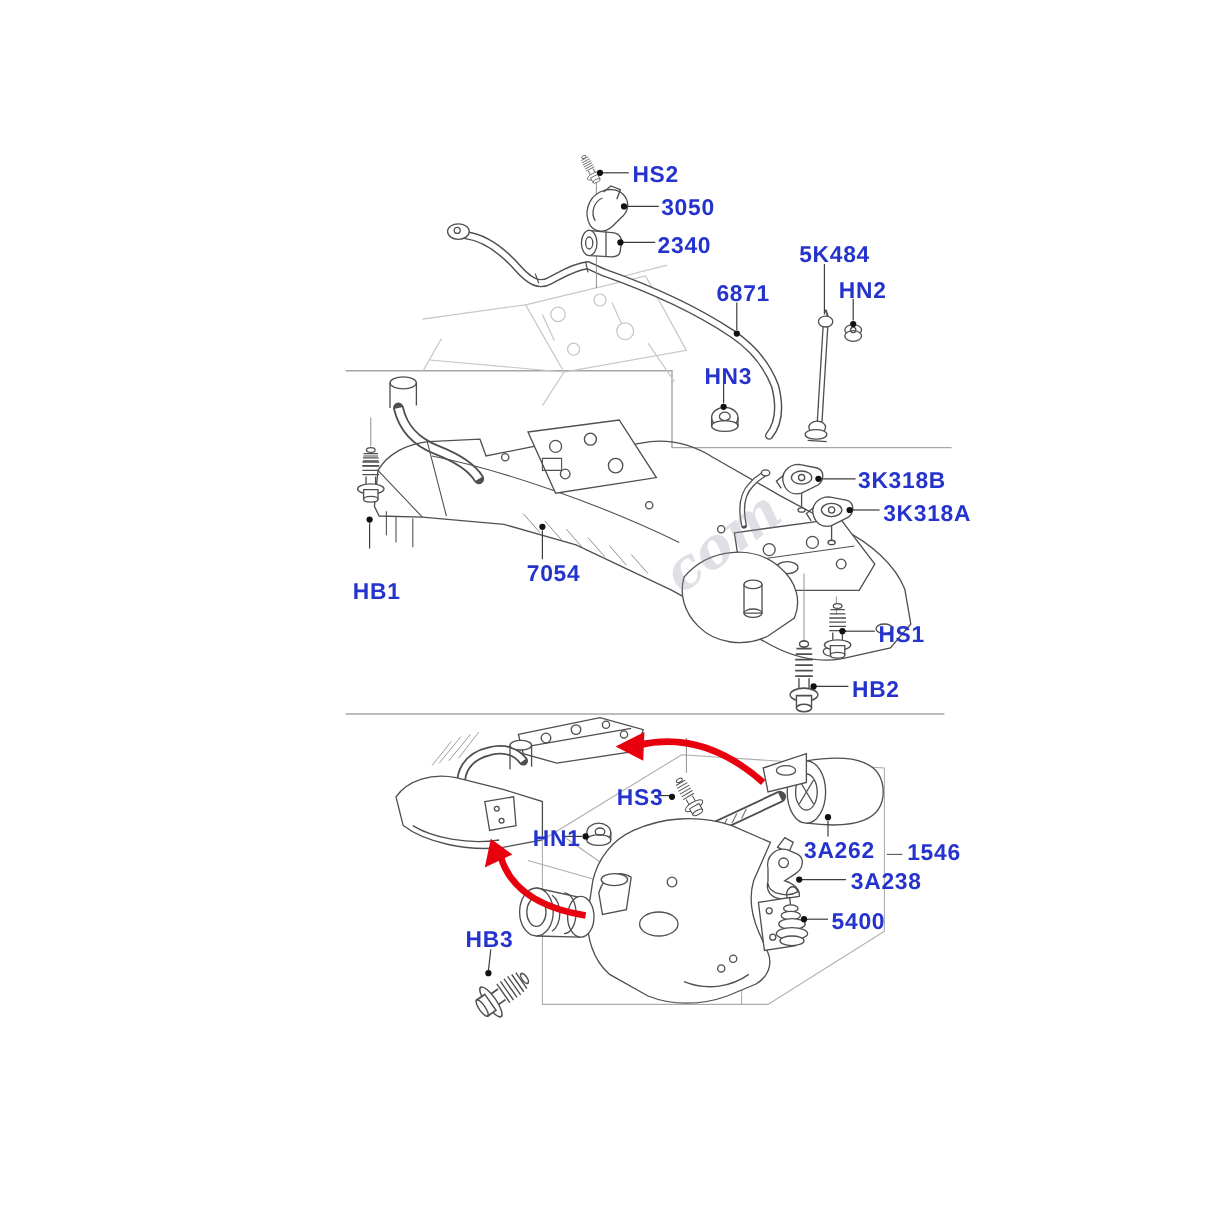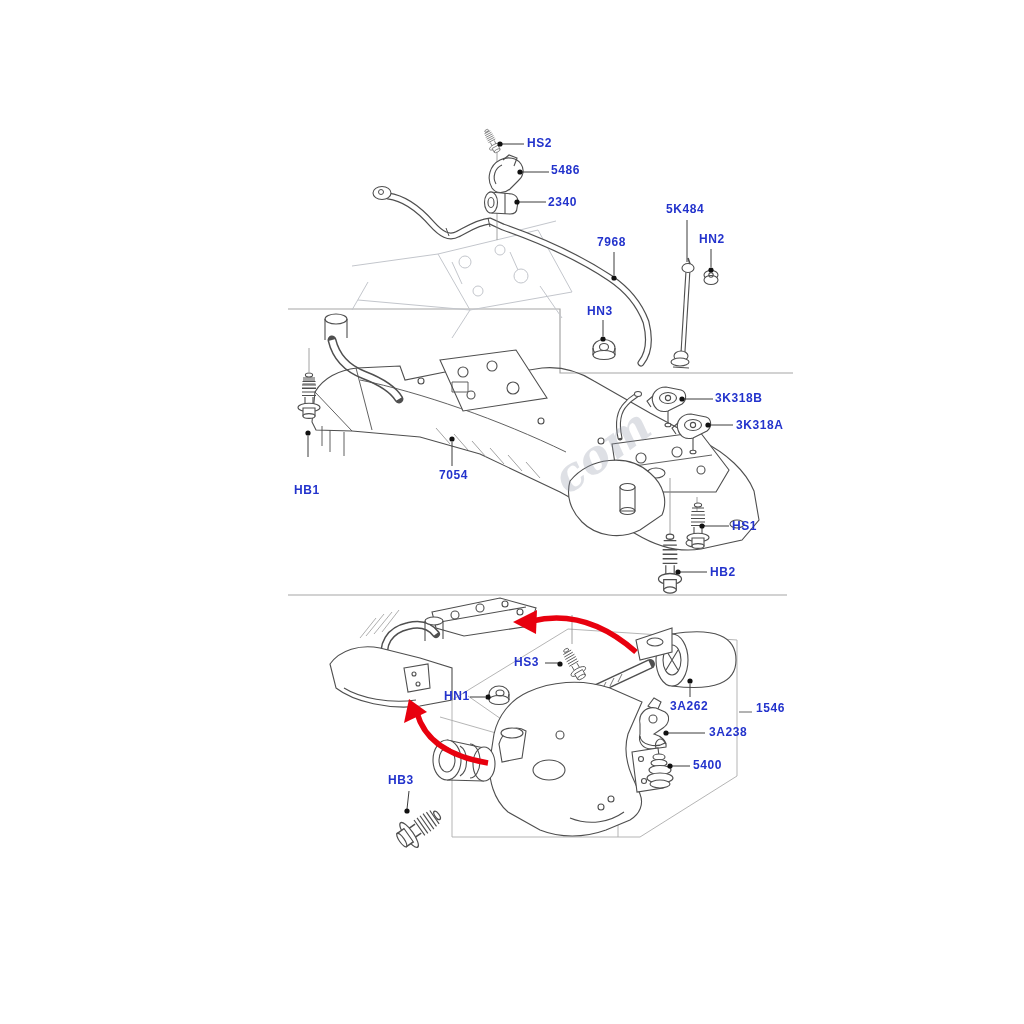--- a/index.html
+++ b/index.html
@@ -1,19 +1,19 @@
 <!DOCTYPE html>
 <html><head>
 <meta charset="utf-8">
 <style>
   html,body{margin:0;padding:0;background:#ffffff;}
   #stage{position:relative;width:1024px;height:1024px;background:#ffffff;overflow:hidden;
          font-family:"Liberation Sans",sans-serif;}
   #art{position:absolute;left:0;top:0;}
-  .lbl{position:absolute;font-weight:bold;font-size:12px;letter-spacing:.6px;
+  .lbl{position:absolute;font-weight:bold;font-size:19px;letter-spacing:.6px;
        color:#2333cc;white-space:nowrap;user-select:none;}
   #watermark{position:absolute;left:548px;top:424px;font-family:"DejaVu Serif",serif;
        font-style:italic;font-weight:bold;font-size:46px;color:rgba(145,152,170,0.30);
        transform:rotate(-36deg);}
 </style>
 </head>
 <body>
 
 <div id="stage">
 
@@ -324,23 +324,23 @@
     <circle cx="690" cy="681" r="2.6"></circle>
         <circle cx="666" cy="733" r="2.6"></circle>
     <circle cx="670" cy="766" r="2.6"></circle>
         <circle cx="407" cy="811" r="2.6"></circle>
   </g>
 </svg>
 
 <div id="watermark">com</div>
 
 <div class="lbl" style="left:527px;top:136px">HS2</div>
-<div class="lbl" style="left:551px;top:163px">5486</div>
+<div class="lbl" style="left:551px;top:163px">3050</div>
 <div class="lbl" style="left:548px;top:195px">2340</div>
-<div class="lbl" style="left:597px;top:235px">7968</div>
+<div class="lbl" style="left:597px;top:235px">6871</div>
 <div class="lbl" style="left:666px;top:202px">5K484</div>
 <div class="lbl" style="left:699px;top:232px">HN2</div>
 <div class="lbl" style="left:587px;top:304px">HN3</div>
 <div class="lbl" style="left:715px;top:391px">3K318B</div>
 <div class="lbl" style="left:736px;top:418px">3K318A</div>
 <div class="lbl" style="left:294px;top:483px">HB1</div>
 <div class="lbl" style="left:439px;top:468px">7054</div>
 <div class="lbl" style="left:732px;top:519px">HS1</div>
 <div class="lbl" style="left:710px;top:565px">HB2</div>
 <div class="lbl" style="left:514px;top:655px">HS3</div>

